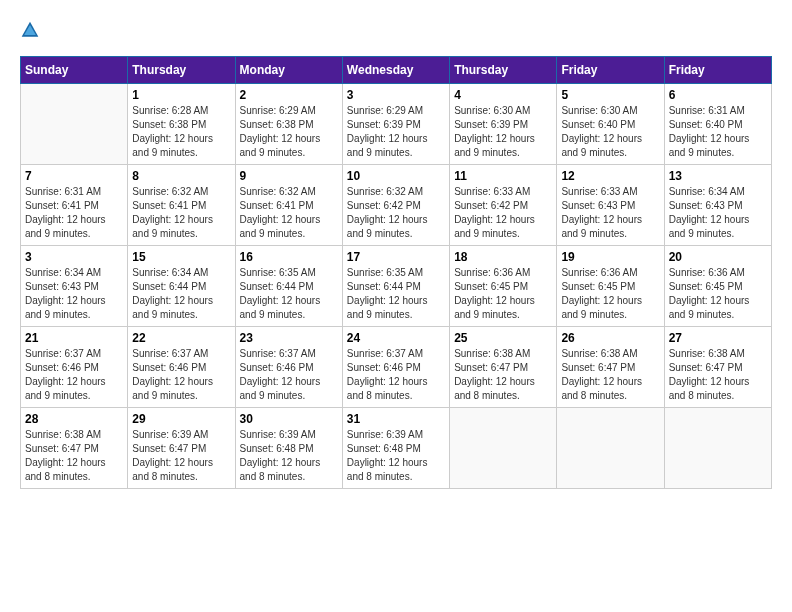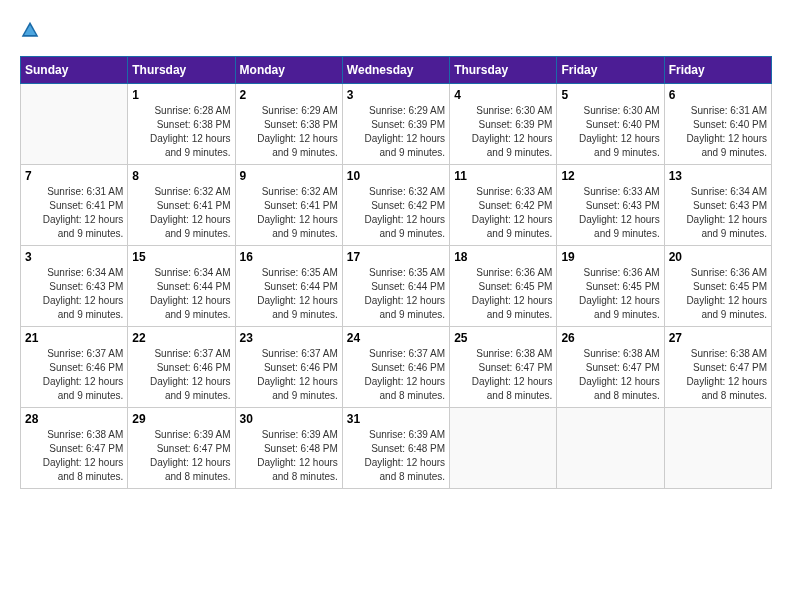--- a/index.html
+++ b/index.html
@@ -74,21 +74,20 @@
     }
     .day-number {
       font-weight: bold;
       font-size: 12px;
       margin-bottom: 2px;
     }
     .day-info {
       font-size: 10px;
       color: #333;
       line-height: 1.4;
-      text-align: right;
     }
     .empty-cell {
       background: #f9f9f9;
     }
   </style>
 </head>
 <body>
 
 <div class="header">
   <div class="logo">

